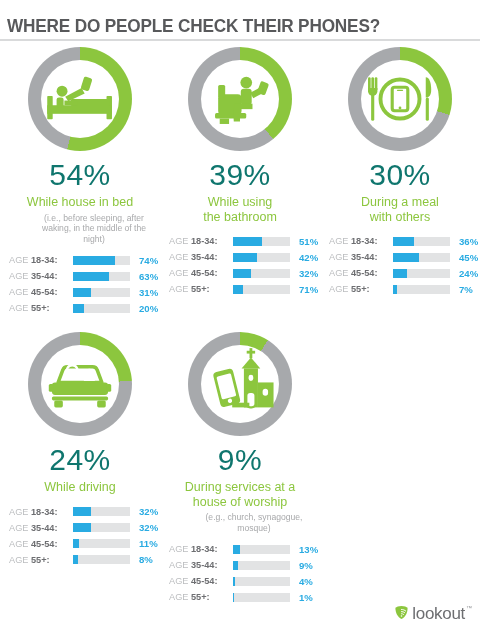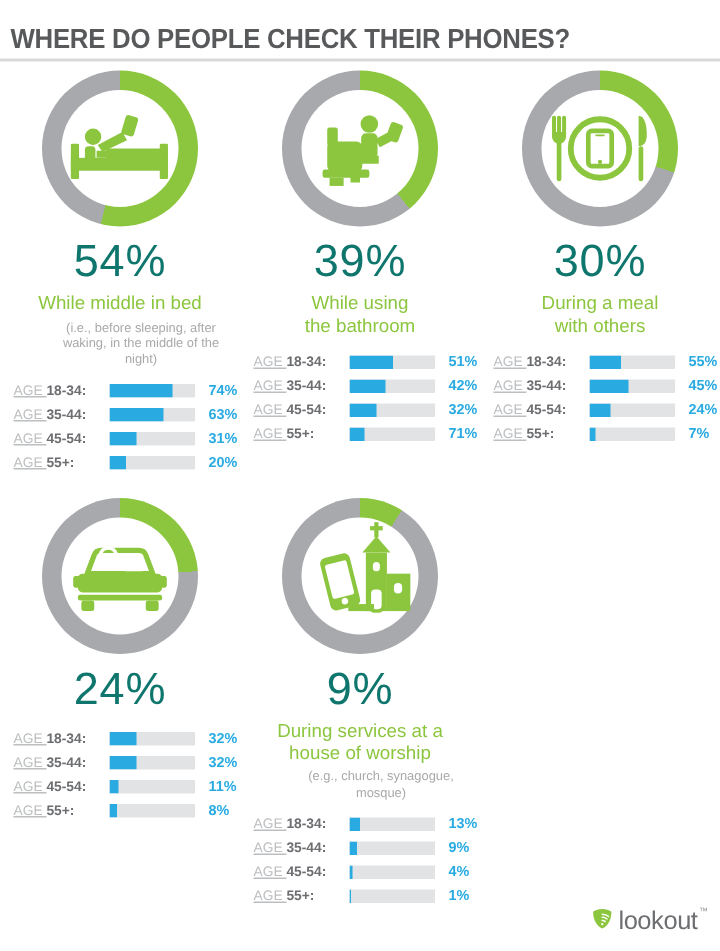--- a/index.html
+++ b/index.html
@@ -47,21 +47,21 @@
   .sub{
     text-align:center;color:#a8a9ab;font-size:8.6px;line-height:10.5px;
     margin-top:3px;padding:0 6px;margin-left:28px;
   }
 
   
   .bars{margin-top:10px;padding-left:9px;}
   .bars.p1{margin-top:9px;}
   .brow{display:flex;align-items:center;height:14px;margin-bottom:2px;}
   .bname{font-size:9.2px;white-space:nowrap;width:62px;}
-  .bname .age{color:#bcbec0;text-decoration:underline;}
+  .bname .age{color:#bcbec0;}
   .bname .rng{color:#6d6e71;font-weight:bold;}
   .track{
     position:relative;width:57px;height:9px;background:#e2e3e4;
     margin-left:2px;overflow:hidden;
   }
   .fill{position:absolute;left:0;top:0;height:9px;background:#29abe2;min-width:1px;}
   .bval{
     font-size:9.6px;font-weight:bold;color:#29abe2;
     margin-left:9px;white-space:nowrap;
   }
@@ -101,21 +101,21 @@
         <rect x="20" y="48" width="9" height="13" rx="3"></rect>
         <path d="M30 52 L47 52 L47 58 L30 58 Z"></path>
         <path d="M31 47 L52 36 L56 43 L35 53 Z"></path>
         <rect x="53" y="22" width="11" height="17" rx="2.5" transform="rotate(17 58 30)"></rect>
       </g>
     </svg>
               </div>
             </div>
           </div>
           <div class="pct">54%</div>
-          <div class="lab">While middle in bed</div>
+          <div class="lab">While house in bed</div>
           <div class="sub">(i.e., before sleeping, after waking, in the middle of the night)</div>
           <div class="bars p1">
             <div class="brow">
               <div class="bname"><span class="age">AGE </span><span class="rng">18-34:</span></div>
               <div class="track">
                 <div class="fill" style="width:74%;"></div>
               </div>
               <div class="bval">74%</div>
             </div>
             <div class="brow">
@@ -220,21 +220,21 @@
             </div>
           </div>
           <div class="pct">30%</div>
           <div class="lab">During a meal<br>with others</div>
           <div class="bars">
             <div class="brow">
               <div class="bname"><span class="age">AGE </span><span class="rng">18-34:</span></div>
               <div class="track">
                 <div class="fill" style="width:36%;"></div>
               </div>
-              <div class="bval">55%</div>
+              <div class="bval">36%</div>
             </div>
             <div class="brow">
               <div class="bname"><span class="age">AGE </span><span class="rng">35-44:</span></div>
               <div class="track">
                 <div class="fill" style="width:45%;"></div>
               </div>
               <div class="bval">45%</div>
             </div>
             <div class="brow">
               <div class="bname"><span class="age">AGE </span><span class="rng">45-54:</span></div>
@@ -271,20 +271,21 @@
         <circle cx="62" cy="36" r="5.5" fill="#fff"></circle>
         <path d="M55 46 h14 v-5 a7 7 0 0 0 -14 0 z" fill="#fff"></path>
         <path d="M40 40 a7 7 0 1 1 0.01 0 z" fill="none" stroke="#fff" stroke-width="3"></path>
         <rect x="45" y="40" width="12" height="3.4" rx="1.6" fill="#fff"></rect>
       </g>
     </svg>
               </div>
             </div>
           </div>
           <div class="pct">24%</div>
+          <div class="lab">While driving</div>
           <div class="bars">
             <div class="brow">
               <div class="bname"><span class="age">AGE </span><span class="rng">18-34:</span></div>
               <div class="track">
                 <div class="fill" style="width:32%;"></div>
               </div>
               <div class="bval">32%</div>
             </div>
             <div class="brow">
               <div class="bname"><span class="age">AGE </span><span class="rng">35-44:</span></div>

